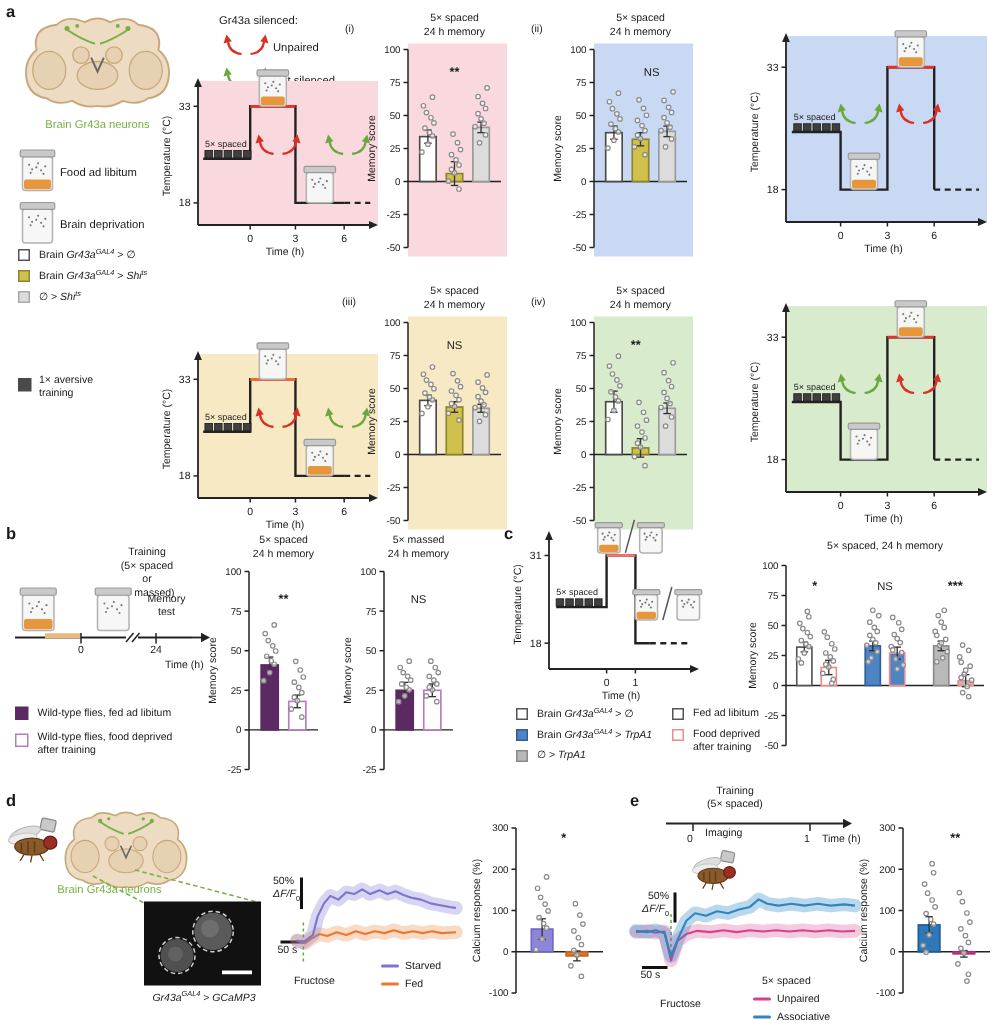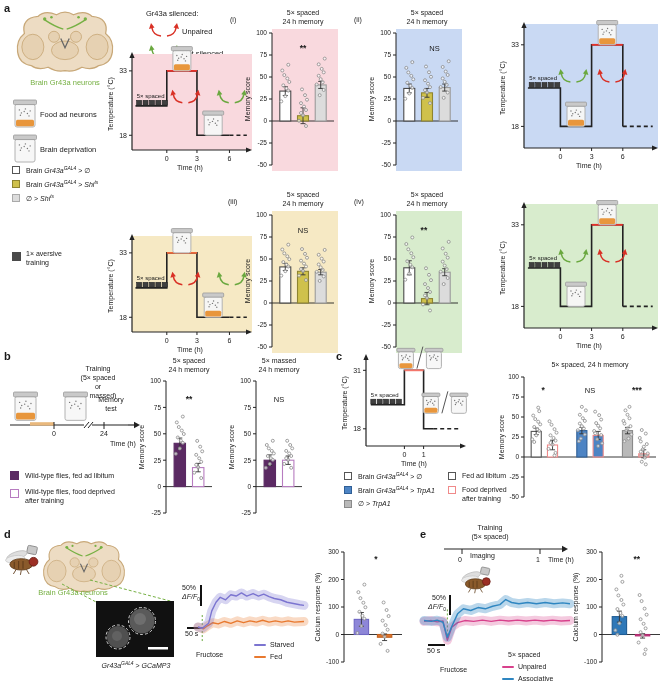--- a/index.html
+++ b/index.html
@@ -94,21 +94,21 @@
           <circle cx="7.4" cy="11.881999999999998" r="0.7" fill="#777"></circle>
           <circle cx="13.4" cy="10.8776" r="0.7" fill="#777"></circle>
           <circle cx="18.2" cy="12.886399999999998" r="0.7" fill="#777"></circle>
           <circle cx="9.4" cy="14.895199999999999" r="0.7" fill="#777"></circle>
           <circle cx="15.4" cy="15.5648" r="0.7" fill="#777"></circle>
           <circle cx="12.200000000000001" cy="13.556000000000001" r="0.7" fill="#777"></circle>
           <circle cx="8.4" cy="17.238799999999998" r="0.7" fill="#777"></circle>
           <circle cx="17" cy="17.9084" r="0.7" fill="#777"></circle>
         </g>
       </svg></div>
-  <div class="t" style="left:40px;top:110px">Food ad neurons</div>
+  <div class="t" style="left:40px;top:110px">Food ad libitum</div>
   <div style="position:absolute;left:12px;top:133px"><svg width="26" height="31" style="position: static;">
         <g>
           <rect x="3" y="6.32" width="20" height="22.68" rx="2" fill="#f7f7f7" stroke="#b0b0b0" stroke-width="1" opacity="0.97"></rect>
           <rect x="1.5" y="2" width="23" height="4.590000000000001" rx="1" fill="#c9c9c9" stroke="#9a9a9a" stroke-width="0.8"></rect>
           <circle cx="7.4" cy="11.881999999999998" r="0.7" fill="#777"></circle>
           <circle cx="13.4" cy="10.8776" r="0.7" fill="#777"></circle>
           <circle cx="18.2" cy="12.886399999999998" r="0.7" fill="#777"></circle>
           <circle cx="9.4" cy="14.895199999999999" r="0.7" fill="#777"></circle>
           <circle cx="15.4" cy="15.5648" r="0.7" fill="#777"></circle>
           <circle cx="12.200000000000001" cy="13.556000000000001" r="0.7" fill="#777"></circle>

